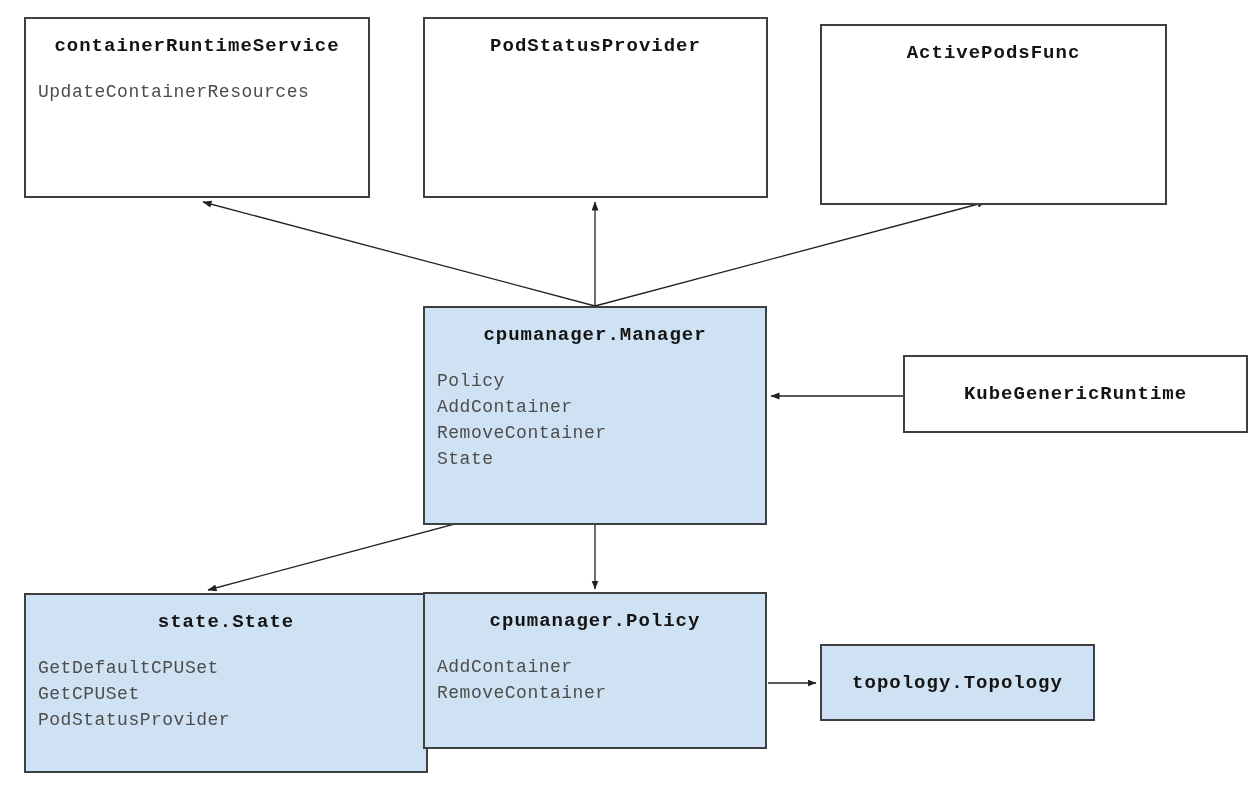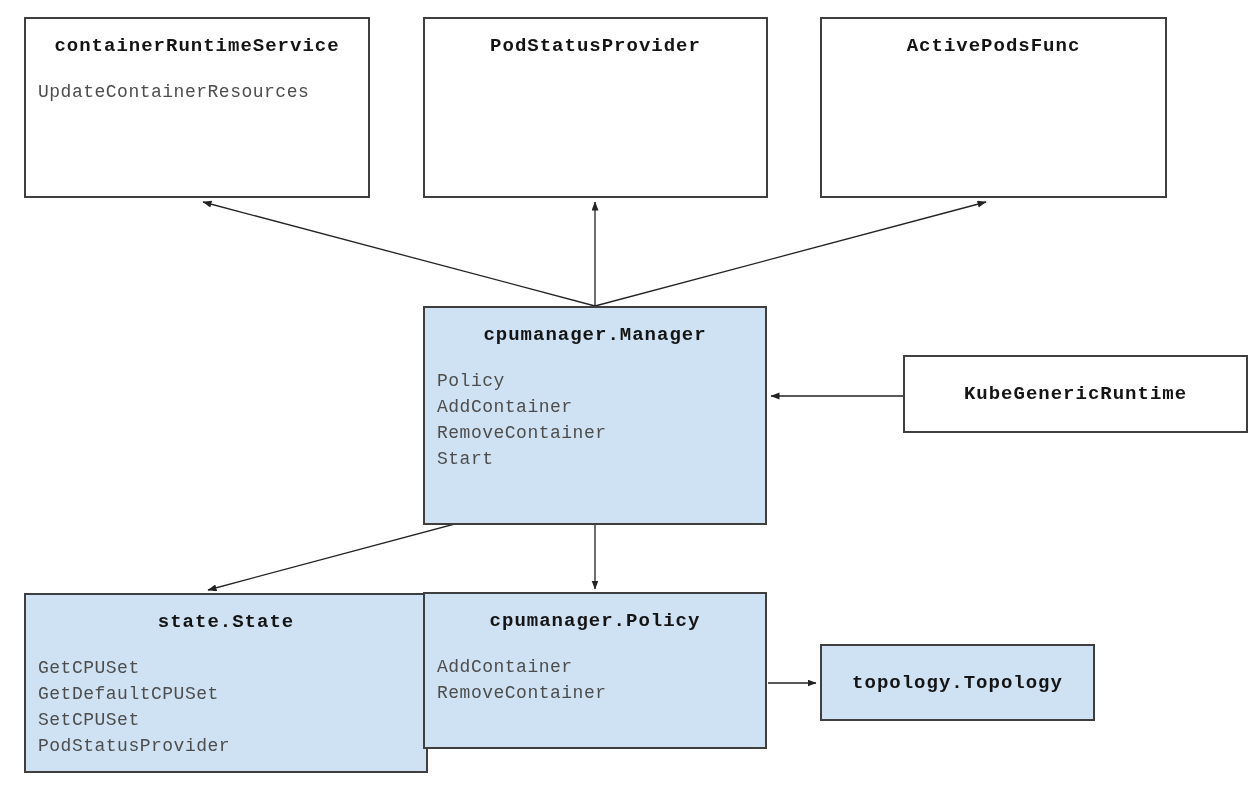--- a/index.html
+++ b/index.html
@@ -33,21 +33,21 @@
     margin: 22px 0 0 12px;
     font-size: 18px;
     letter-spacing: 0.5px;
     line-height: 26px;
     color: #4d4d4d;
     white-space: nowrap;
   }
   
   #node-crs { left: 24px;  top: 17px;  width: 346px; height: 181px; }
   #node-psp { left: 423px; top: 17px;  width: 345px; height: 181px; }
-  #node-apf { left: 820px; top: 17px;  width: 347px; height: 181px; }
+  #node-apf { left: 820px; top: 24px;  width: 347px; height: 181px; }
   #node-mgr { left: 423px; top: 306px; width: 344px; height: 219px; }
   #node-kgr { left: 903px; top: 355px; width: 345px; height: 78px;  }
   #node-ss  { left: 24px;  top: 593px; width: 404px; height: 180px; }
   #node-pol { left: 423px; top: 592px; width: 344px; height: 157px; }
   #node-top { left: 820px; top: 644px; width: 275px; height: 77px;  }
   #edges {
     position: absolute;
     left: 0; top: 0;
     pointer-events: none;
   }
@@ -88,34 +88,33 @@
   <div class="node" id="node-apf">
     <div class="node-title">ActivePodsFunc</div>
   </div>
 
   <div class="node blue" id="node-mgr">
     <div class="node-title">cpumanager.Manager</div>
     <div class="node-methods">
       <div>Policy</div>
       <div>AddContainer</div>
       <div>RemoveContainer</div>
-      <div>Start</div>
+      <div>State</div>
     </div>
   </div>
 
   <div class="node vcenter" id="node-kgr">
     <div class="node-title">KubeGenericRuntime</div>
   </div>
 
   <div class="node blue" id="node-ss">
     <div class="node-title">state.State</div>
     <div class="node-methods">
+      <div>GetDefaultCPUSet</div>
       <div>GetCPUSet</div>
-      <div>GetDefaultCPUSet</div>
-      <div>SetCPUSet</div>
       <div>PodStatusProvider</div>
     </div>
   </div>
 
   <div class="node blue" id="node-pol">
     <div class="node-title">cpumanager.Policy</div>
     <div class="node-methods">
       <div>AddContainer</div>
       <div>RemoveContainer</div>
     </div>

